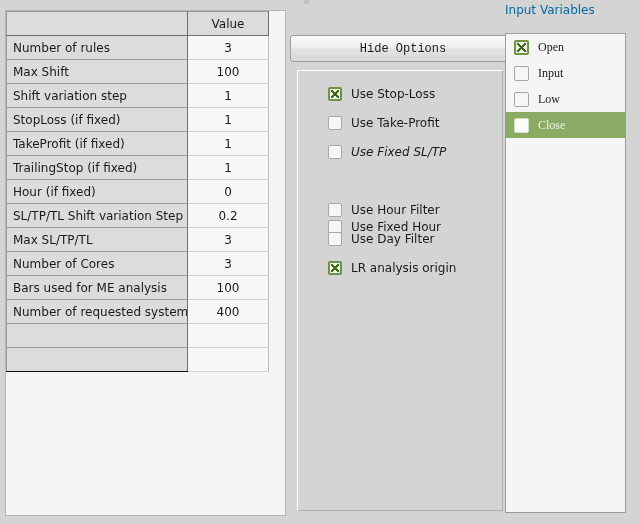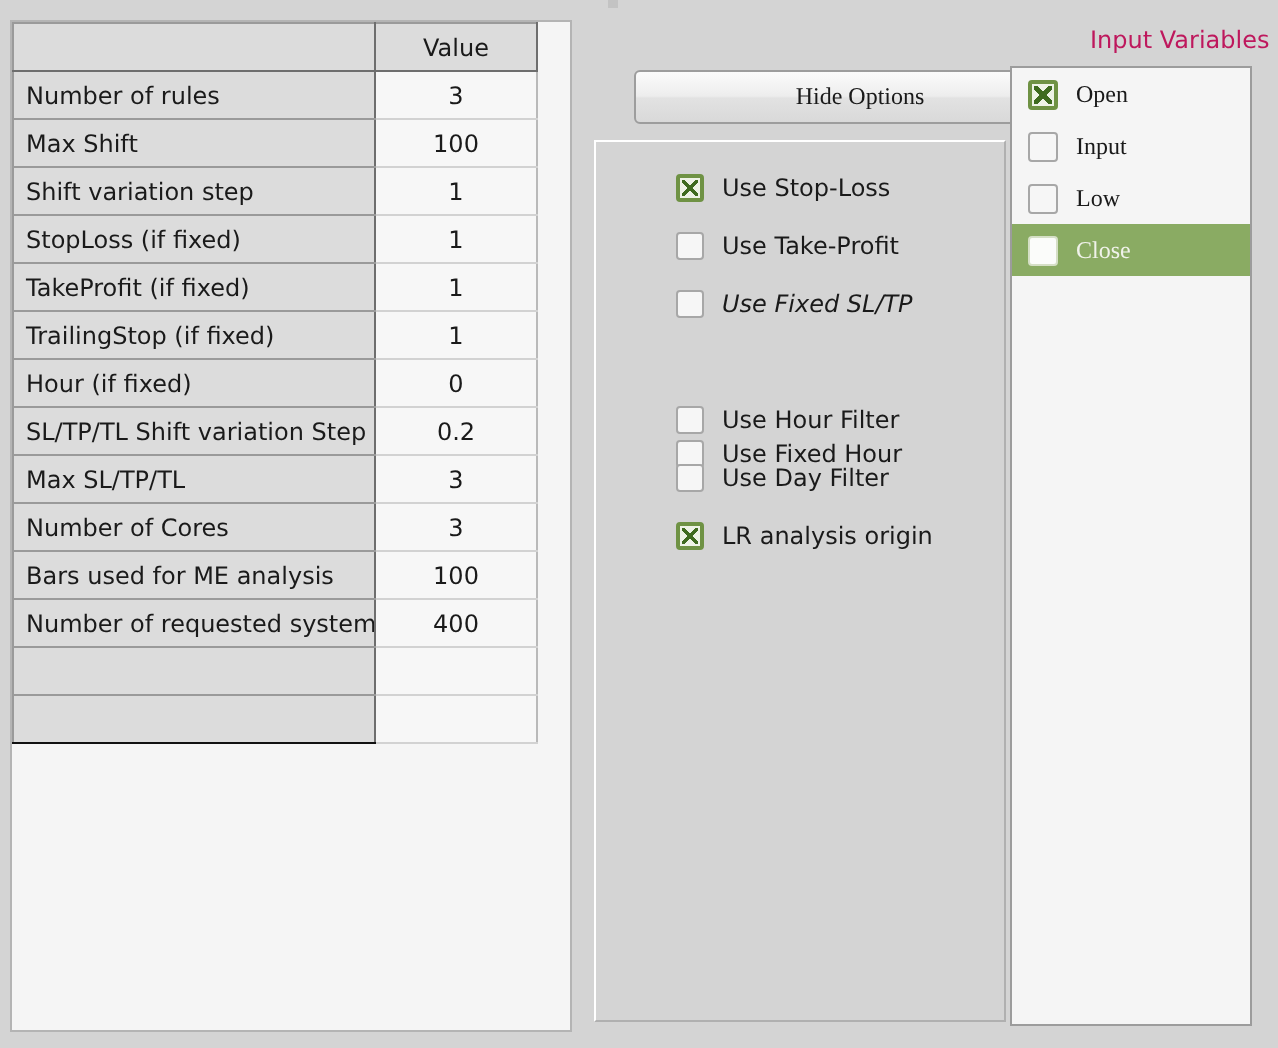--- a/index.html
+++ b/index.html
@@ -74,50 +74,50 @@
   }
   #params-table tbody tr.blank td.cell-name,
   #params-table tbody tr.blank td.cell-val { color: transparent; }
   #params-table tbody tr:last-child td.cell-name {
     border-bottom: 1px solid #111;
   }
 
   
   #hide-options-button {
     position: absolute;
-    left: 317px;
+    left: 290px;
     top: 35px;
     width: 226px;
     height: 27px;
     box-sizing: border-box;
     border: 1px solid #9d9d9d;
     border-radius: 3px;
     background: linear-gradient(to bottom, #fbfbfb 0%, #ededed 48%, #e2e2e2 52%, #d9d9d9 100%);
     color: #1a1a1a;
     font-size: 12px;
-    font-family: Liberation Serif, serif;
+    font-family: Liberation Mono, monospace;
     cursor: default;
     padding: 0;
   }
 
   #options-group {
     position: absolute;
     left: 297px;
     top: 70px;
     width: 206px;
     height: 441px;
     box-sizing: border-box;
     background: #d4d4d4;
     border: 1px solid #ffffff;
     border-right-color: #b0b0b0;
     border-bottom-color: #b0b0b0;
   }
   .opt-row {
     position: absolute;
-    left: 40px;
+    left: 30px;
     height: 18px;
     display: flex;
     align-items: center;
     gap: 9px;
     white-space: nowrap;
   }
   .opt-label { font-size: 12px; color: #1a1a1a; line-height: 1; }
 
   
   .cbox {
@@ -143,24 +143,23 @@
     bottom: 1px;
     background:
       linear-gradient(45deg, transparent 41%, #3f6b1f 41%, #3f6b1f 59%, transparent 59%),
       linear-gradient(-45deg, transparent 41%, #3f6b1f 41%, #3f6b1f 59%, transparent 59%);
   }
 
   
   #input-vars-title {
     position: absolute;
     left: 505px;
-    top: 13px;
+    top: 3px;
     font-size: 12px;
-    color: #be185d;
-    margin-left: 40px;
+    color: #0369a1;
   }
   #input-vars-list {
     position: absolute;
     left: 505px;
     top: 33px;
     width: 121px;
     height: 480px;
     box-sizing: border-box;
     background: #f5f5f5;
     border: 1px solid #9c9c9c;

